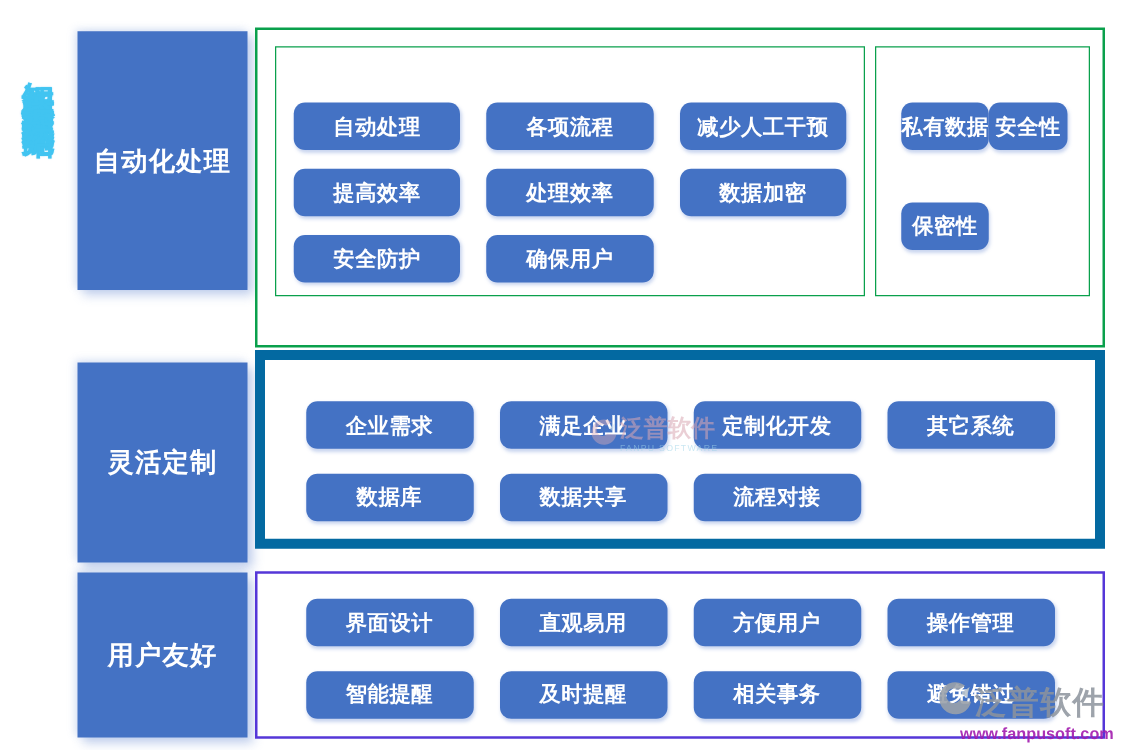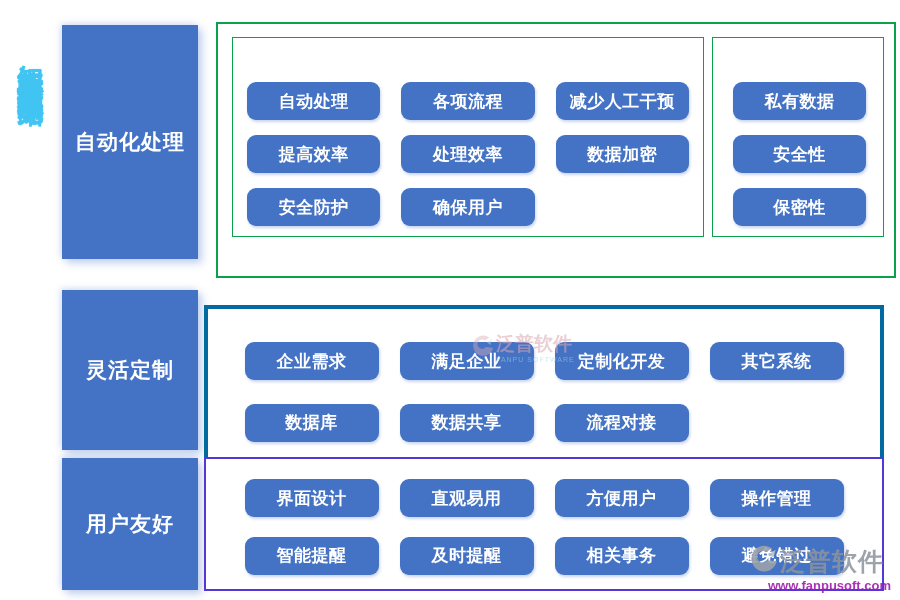--- a/index.html
+++ b/index.html
@@ -25,31 +25,31 @@
     position:absolute;left:62px;width:136px;
     background:#4472c4;
     color:#ffffff;font-weight:bold;font-size:21px;
     display:flex;align-items:center;justify-content:center;
     box-shadow:4px 4px 8px rgba(120,150,215,.45), -2px -2px 6px rgba(120,150,215,.25);
     letter-spacing:1px;
   }
 
   
   .sec-box{position:absolute;left:204px;width:680px;box-sizing:border-box;background:#fff;}
-  .sec1{top:22px;height:256px;border:2px solid #0aa04c;margin-left:12px;}
-  .sec2{top:305px;height:159px;border:4px solid #0369a1;}
+  .sec1{top:22px;height:256px;border:2px solid #0aa04c;}
+  .sec2{top:280px;height:159px;border:8px solid #0369a1;}
   .sec3{top:457px;height:134px;border:2px solid #5537d8;}
 
   .inner-green{position:absolute;box-sizing:border-box;border:1px solid #0aa04c;background:#fff;}
   .ig-a{left:14px;top:13px;width:472px;height:200px;
         display:grid;grid-template-columns:repeat(3,1fr);
         column-gap:21px;row-gap:15px;
         padding:44px 14px 10px 14px;box-sizing:border-box;}
   .ig-b{left:494px;top:13px;width:172px;height:200px;
-        display:grid;grid-template-columns:1fr;row-gap:15px;
+        display:grid;grid-template-columns:1fr 1fr;row-gap:15px;
         padding:44px 17px 10px 20px;box-sizing:border-box;}
 
   .grid4{
     position:absolute;left:0;top:0;width:100%;height:100%;
     display:grid;grid-template-columns:repeat(4,134px);
     column-gap:21px;row-gap:17px;
     box-sizing:border-box;justify-content:center;
   }
   .g2{padding:33px 30px 12px 30px;}
   .g3{padding:20px 30px 12px 30px;}
@@ -82,21 +82,21 @@
   .wm-br .wm-cn{font-size:25px;font-weight:bold;color:#8d949d;opacity:.85;letter-spacing:1px;}
   .wm-br .wm-url{font-size:13px;font-weight:bold;color:#a21caf;margin-top:0px;margin-left:18px;font-family:"Liberation Sans",sans-serif;opacity:.9;}
 </style>
 </head>
 <body>
 
 <div class="stage">
 
   <div class="v-title">知识产权行业申请维护管理系统的功能介绍</div>
 
-  <div class="row-label" style="top:25px;height:234px;">自动化处理</div>
+  <div class="row-label" style="top:25px;height:207px;">自动化处理</div>
 
   <div class="sec-box sec1">
     <div class="inner-green ig-a">
       <div class="pill">自动处理</div>
       <div class="pill">各项流程</div>
       <div class="pill">减少人工干预</div>
       <div class="pill">提高效率</div>
       <div class="pill">处理效率</div>
       <div class="pill">数据加密</div>
       <div class="pill">安全防护</div>

